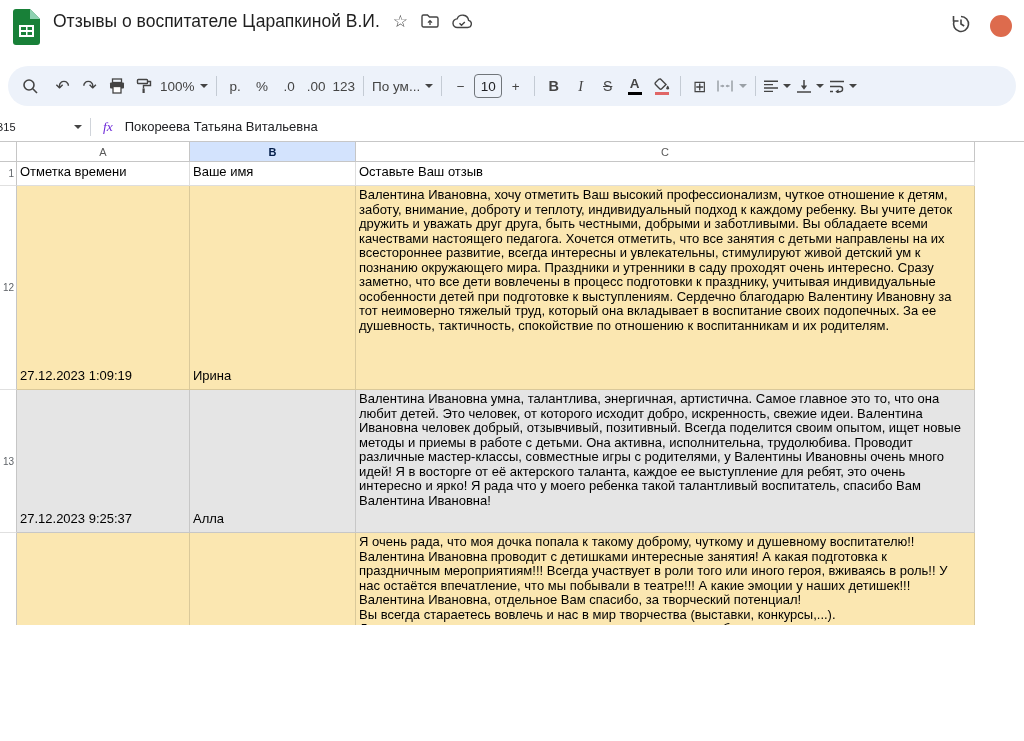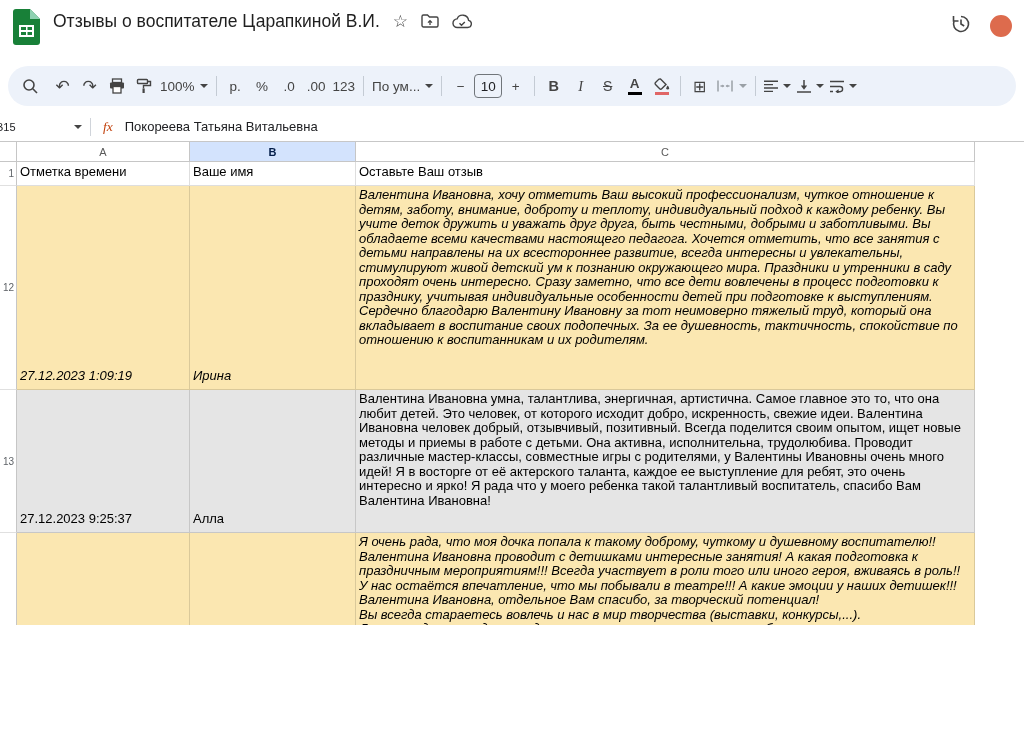--- a/index.html
+++ b/index.html
@@ -34,42 +34,42 @@
   .color-stack { display:flex; flex-direction:column; align-items:center; line-height:1; }
   .color-stack .letter { font-size:13.5px; font-weight:700; }
   .color-bar { width:14px; height:3px; margin-top:1px; }
 
   
   .formula-bar { height:30px; display:flex; align-items:center; border-bottom:1px solid #c7c7c7; background:#fff; }
   .namebox { width:90px; display:flex; align-items:center; justify-content:space-between;
              padding:0 8px 0 2px; font-size:11px; color:#202124; overflow:hidden; }
   .namebox .ref { text-indent:-6px; }
   .fdiv { width:1px; height:18px; background:#d0d4da; }
-  .fx { font-style:italic; font-family:"Liberation Serif", serif; color:#c2410c; font-size:13.5px; margin:0 12px 0 12px; }
+  .fx { font-style:italic; font-family:"Liberation Serif", serif; color:#6d28d9; font-size:13.5px; margin:0 12px 0 12px; }
   .fvalue { font-size:13px; color:#202124; white-space:nowrap; }
 
   
   .grid { background:#fff; }
   .colheads { display:flex; height:20px; }
   .colhead { font-size:11px; color:#5a5a5a; display:flex; align-items:center; justify-content:center;
              border-right:1px solid #c6c6c6; border-bottom:1px solid #c6c6c6; background:#fff; }
   .colhead.sel { background:#d3e3fd; color:#041e49; font-weight:700; }
   .corner { width:17px; background:#fff; border-right:1px solid #c6c6c6; border-bottom:1px solid #c6c6c6; }
   .w-a { width:173px; } .w-b { width:166px; } .w-c { width:619px; } .w-fill { flex:1; border:none; background:#fff; }
 
   .srow { display:flex; overflow:hidden; }
   .rowhead { width:17px; flex:none; font-size:10px; color:#5f6368; display:flex; align-items:center;
              justify-content:flex-end; padding-right:2px; background:#fff;
              border-right:1px solid #c6c6c6; border-bottom:1px solid rgba(0,0,0,0.12); overflow:hidden; }
   .cell { border-right:1px solid rgba(0,0,0,0.13); border-bottom:1px solid rgba(0,0,0,0.13);
           font-size:13px; color:#000; padding:0 3px; overflow:hidden; flex:none; }
   .bottom { display:flex; align-items:flex-end; padding-bottom:6px; white-space:nowrap; }
   .wrap { white-space:pre-wrap; line-height:14.5px; padding-top:2px; }
   .fillcell { flex:1; background:#fff; }
-  .bg-yellow { background:#fbe7b1;font-style:italic; }
+  .bg-yellow { background:#fbe7b1; }
   .bg-pink { background:#e5e5e5; }
   .rowhead.sel { background:#a3a3a3; color:#041e49; }
   .sel-cell { border:2px solid #1a73e8; background:#fff; }
 </style>
 </head>
 <body>
 
 <div class="app">
 
   <div class="topbar">

